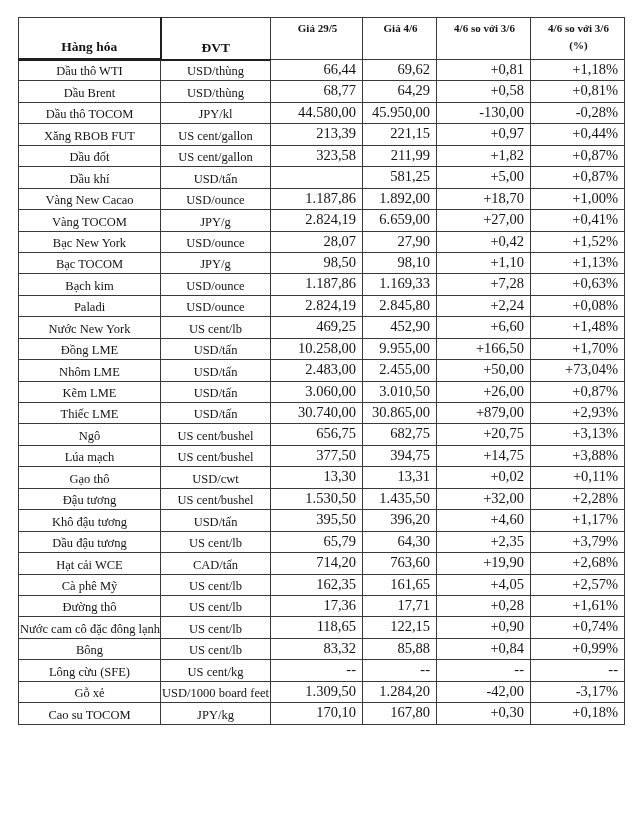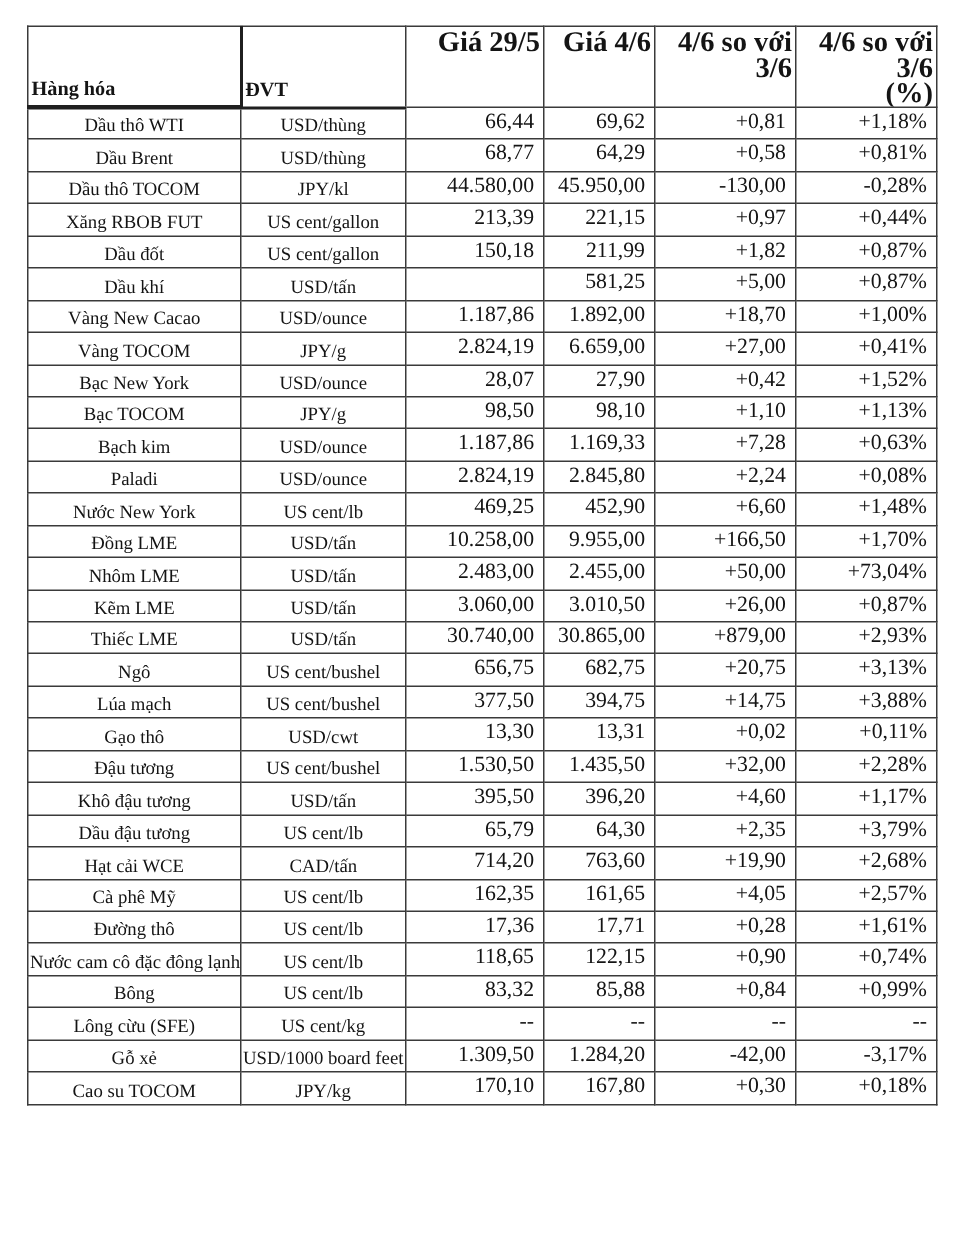--- a/index.html
+++ b/index.html
@@ -25,32 +25,32 @@
   }
   th, td {
     border: 1px solid #3a3a3a;
     overflow: hidden;
   }
   thead tr { height: 42px; }
   tbody tr { height: 21.45px; }
 
   .th-name, .th-unit {
     vertical-align: bottom;
-    text-align: left;
+    text-align: center;
     font-size: 13.5px;
     font-weight: bold;
     padding: 0 2px 3px 2px;
     border-bottom: 3px solid #1f1f1f;
   }
   .th-name { border-right: 2px solid #1f1f1f; }
   .th-unit { border-bottom-width: 2px; }
   .th-num {
     vertical-align: top;
-    text-align: right;
-    font-size: 19px;
+    text-align: center;
+    font-size: 11px;
     font-weight: bold;
     padding: 2px 2px 0 4px;
     white-space: pre-line;
     line-height: 17px;
   }
   .td-name, .td-unit {
     vertical-align: bottom;
     text-align: center;
     font-size: 12.5px;
     line-height: 14px;
@@ -118,21 +118,21 @@
         <td class="td-name">Xăng RBOB FUT</td>
         <td class="td-unit">US cent/gallon</td>
         <td class="td-num">213,39</td>
         <td class="td-num">221,15</td>
         <td class="td-num">+0,97</td>
         <td class="td-num">+0,44%</td>
       </tr>
       <tr>
         <td class="td-name">Dầu đốt</td>
         <td class="td-unit">US cent/gallon</td>
-        <td class="td-num">150,18</td>
+        <td class="td-num">323,58</td>
         <td class="td-num">211,99</td>
         <td class="td-num">+1,82</td>
         <td class="td-num">+0,87%</td>
       </tr>
       <tr>
         <td class="td-name">Dầu khí</td>
         <td class="td-unit">USD/tấn</td>
         <td class="td-num"></td>
         <td class="td-num">581,25</td>
         <td class="td-num">+5,00</td>

